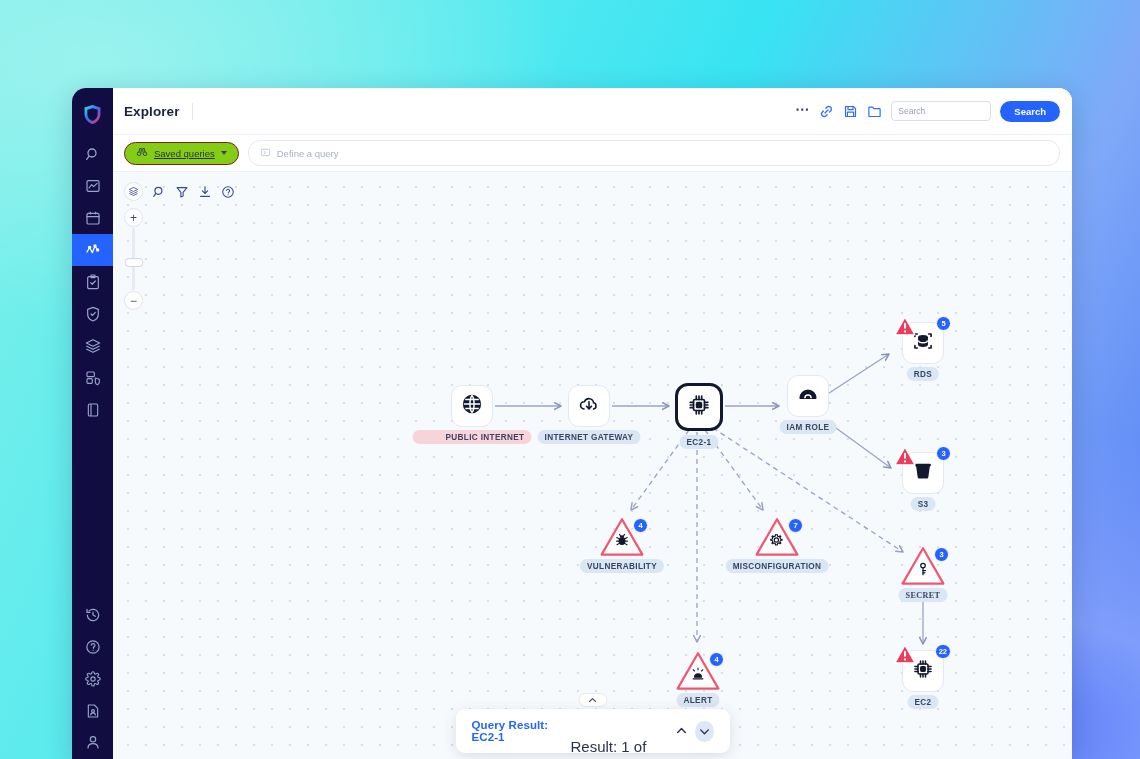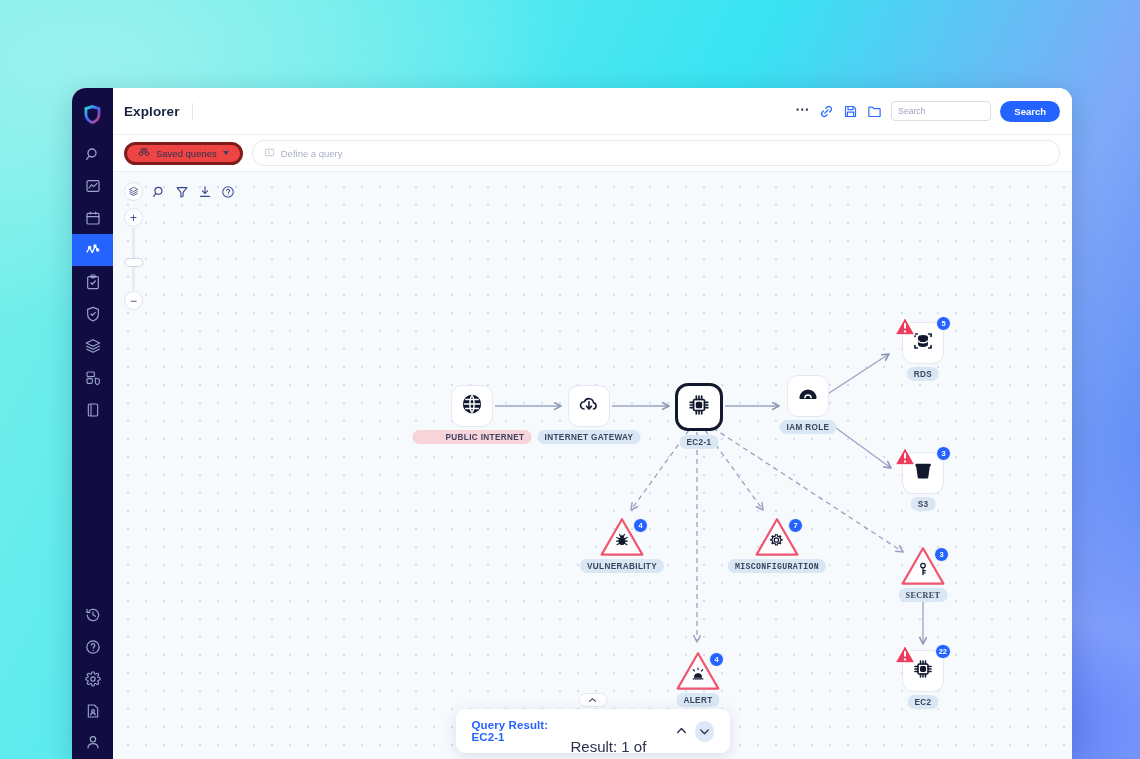--- a/index.html
+++ b/index.html
@@ -68,22 +68,22 @@
     cursor: pointer; font-family: "Liberation Sans", sans-serif;
   }
   
   #query-bar {
     height: 37px; flex: 0 0 37px; background: #fff;
     display: flex; align-items: center; gap: 9px; padding: 0 12px 0 11px;
     border-bottom: 1px solid #eceff5;
   }
   #saved-queries {
     display: flex; align-items: center; gap: 6px;
-    height: 23px; padding: 0 11px; border: 3px solid #7f1d1d; border-radius: 12px;
-    font-size: 9.5px; color: #2b3250; background: #ef4444; cursor: pointer; font-weight:500;
+    height: 23px; padding: 0 11px; border: 1px solid #7f1d1d; border-radius: 12px;
+    font-size: 9.5px; color: #2b3250; background: #84cc16; cursor: pointer; font-weight:500;text-decoration:underline;
   }
   #saved-queries svg { width: 12px; height: 12px; }
   .caret { width:0;height:0;border-left:3.5px solid transparent;border-right:3.5px solid transparent;border-top:4.5px solid #3a4160;}
   #define-query {
     flex: 1 1 auto; height: 23px; border: 1px solid #e4e8f0; border-radius: 12px;
     display: flex; align-items: center; gap: 6px; padding: 12px 11px;
     font-size: 9.5px; color: #a9b0c4; background: #fff; cursor: text;
   }
   #define-query svg { width: 11px; height: 11px; color:#b7bdcd;}
   
@@ -576,21 +576,21 @@
             </svg>
           <span class="badge-num" style="right:-3px;top:2px;">7</span>
           <span class="tri-ico">
             <svg viewBox="0 0 24 24" fill="none" stroke="#12182e" stroke-width="1.9" stroke-linejoin="round">
                 <circle cx="11" cy="12" r="3.4"></circle>
                 <path d="M11 3.4 l1.5 0 .4 2.4 2.2 .9 2-1.4 1 1-1.4 2 .9 2.2 2.4 .4 0 1.5 -2.4 .4 -.9 2.2 1.4 2 -1 1 -2-1.4 -2.2 .9 -.4 2.4 -1.5 0"></path>
                 <path d="M11 3.4 l-1.5 0 -.4 2.4 -2.2 .9 -2-1.4 -1 1 1.4 2 -.9 2.2 -2.4 .4 0 1.5 2.4 .4 .9 2.2 -1.4 2 1 1 2-1.4 2.2 .9 .4 2.4 1.5 0"></path>
               </svg>
           </span>
         </div>
-        <div class="node-label blue" style="margin-top:1px;font-family:Liberation Mono, monospace;">MISCONFIGURATION</div>
+        <div class="node-label blue" style="margin-top:1px;">MISCONFIGURATION</div>
       </div>
 
       <div class="node" style="left:562px;top:478px;">
         <div class="tri-box">
           <svg class="tri" viewBox="0 0 46 42">
               <path d="M23 3.2 L43.4 38.6 H2.6 Z" fill="#fff" stroke="#f0566f" stroke-width="2.2" stroke-linejoin="round"></path>
             </svg>
           <span class="badge-num" style="right:-3px;top:2px;">4</span>
           <span class="tri-ico">
             <svg viewBox="0 0 24 24" fill="none" stroke="#12182e" stroke-width="1.8" stroke-linecap="round">

